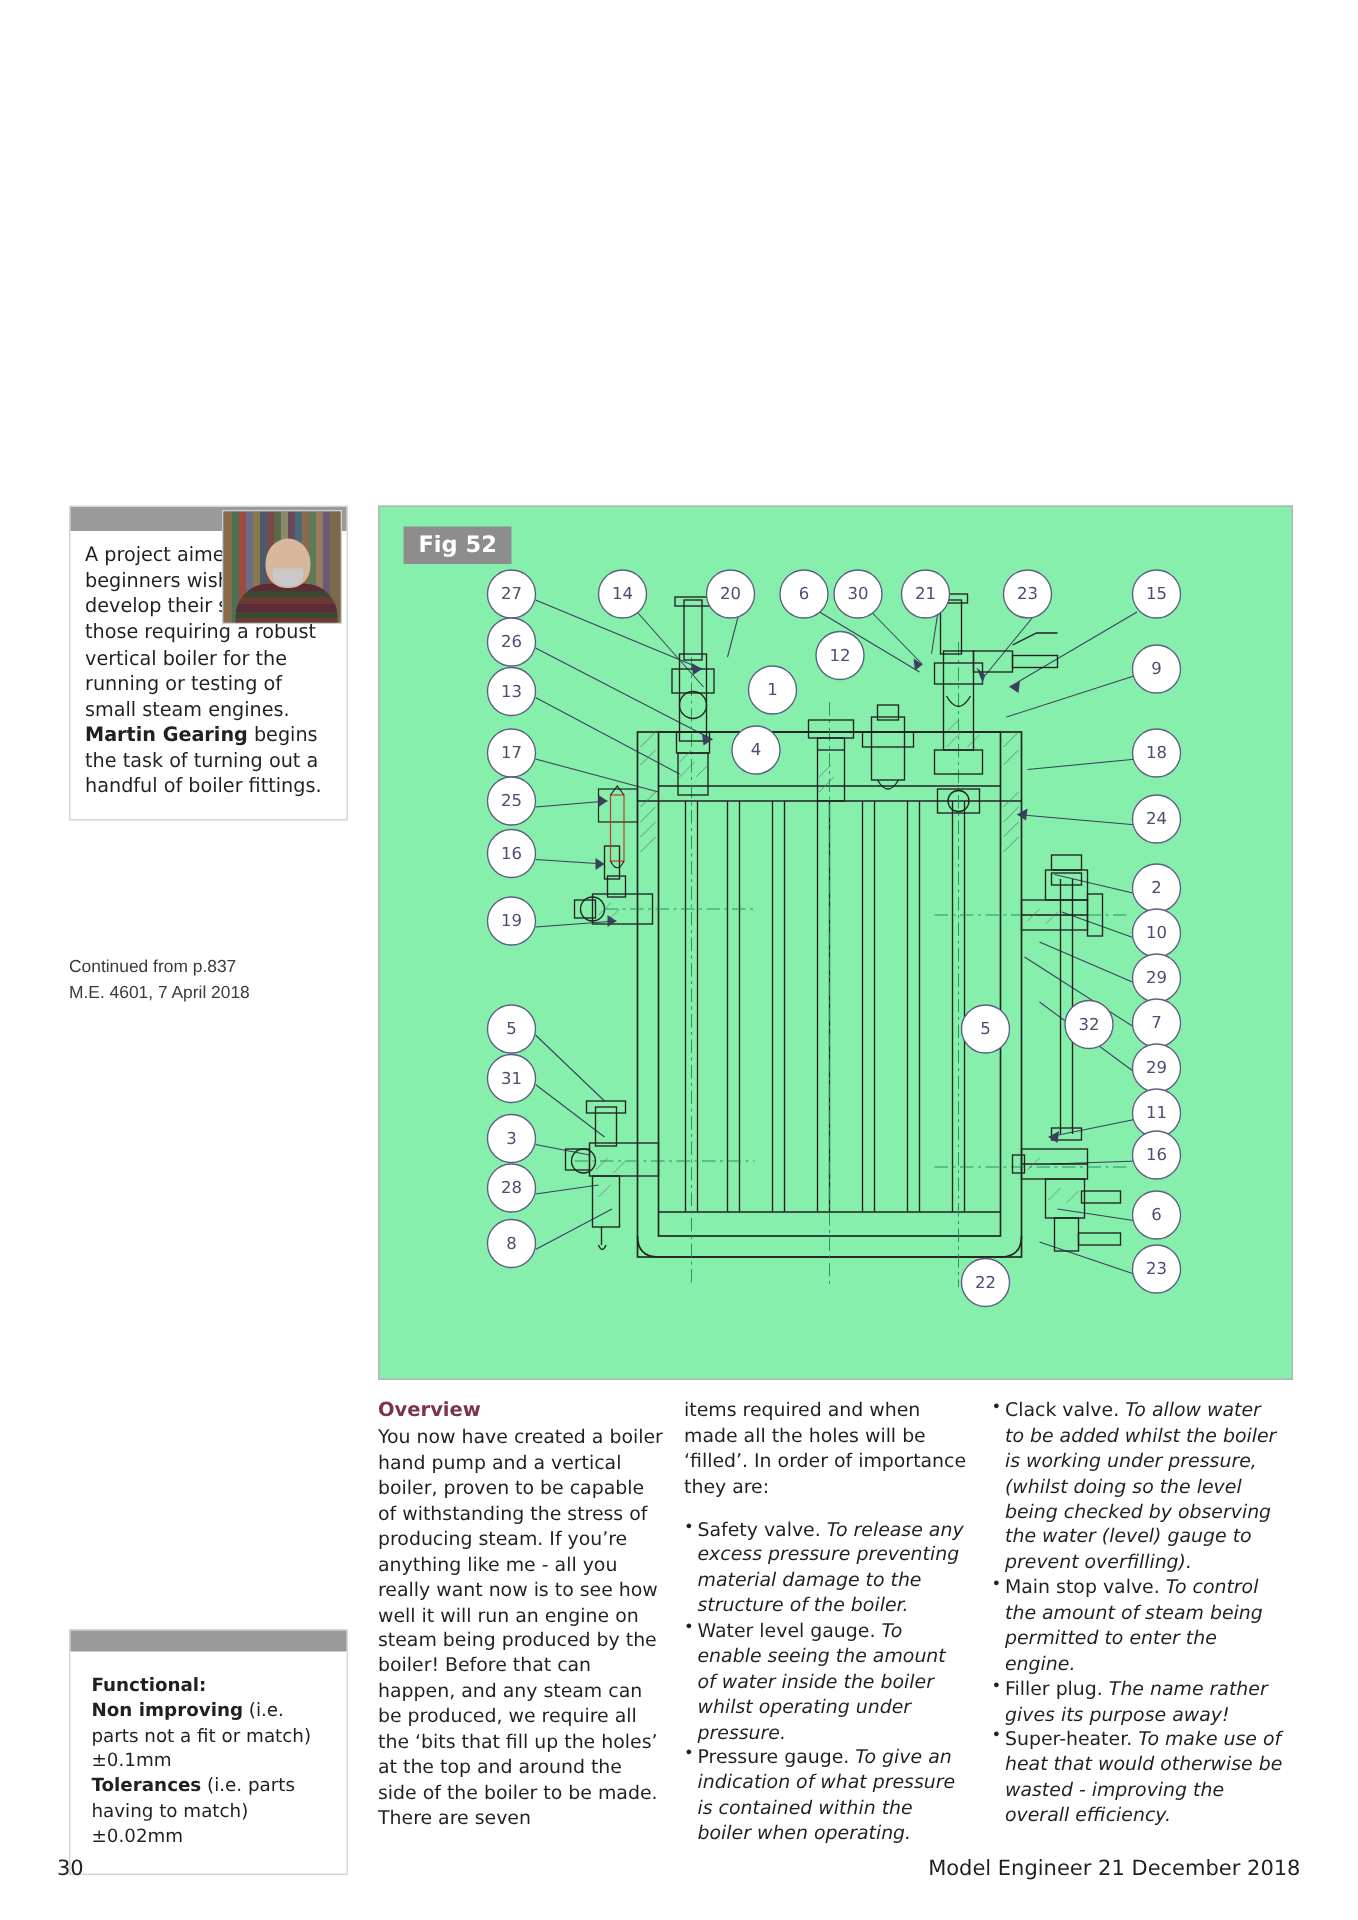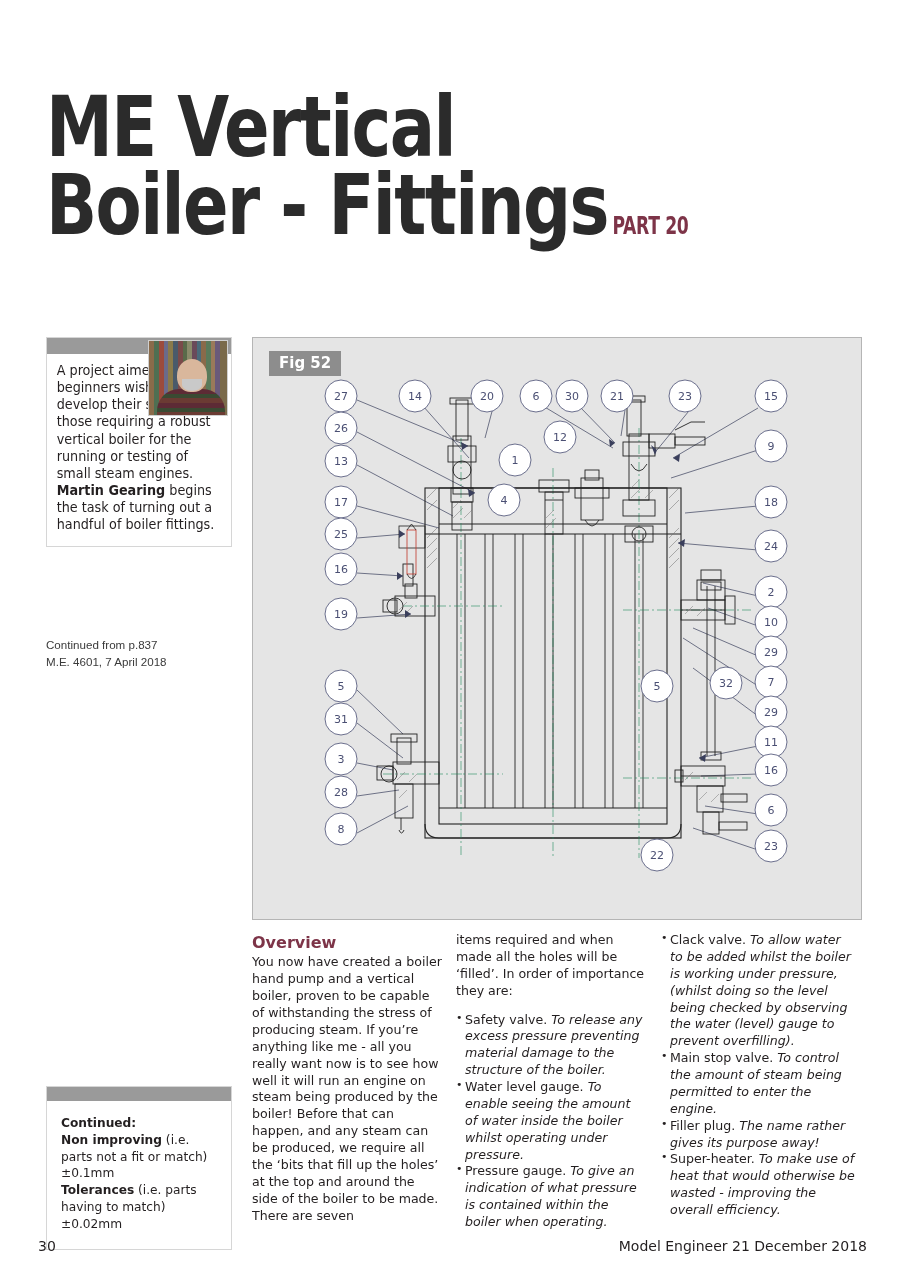--- a/index.html
+++ b/index.html
@@ -99,21 +99,21 @@
     padding:14px 10px 16px 14px;
     font-family:"DejaVu Sans", sans-serif;
     font-size:12.2px; line-height:1.38; color:#231f20;
   }
   .tol-body b { font-weight:700; }
 
   
   .fig-panel {
     position:absolute; left:252px; top:337px;
     width:610px; height:583px;
-    border:1px solid #b5b5b5; background:#e5e5e5;
+    border:1px solid #b5b5b5; background:#86efac;
   }
   .fig-tag {
     position:absolute; left:16px; top:13px;
     background:#8d8d8d; color:#fff;
     font-family:"DejaVu Sans", sans-serif;
     font-weight:700; font-size:15px;
     padding:3px 10px 4px 10px;
     letter-spacing:0px;
   }
   .fig-caption {
@@ -128,21 +128,21 @@
   .col {
     position:absolute; top:932px; width:190px;
     font-family:"DejaVu Sans", sans-serif;
     font-size:12.6px; line-height:1.34; color:#231f20;
   }
   .col-1 { left:252px; }
   .col-2 { left:456px; }
   .col-3 { left:661px; width:196px; }
   .col h3 {
     margin:0 0 1px 0; padding:0;
-    font-size:16px; font-weight:700; color:#7d3448;
+    font-size:13px; font-weight:700; color:#7d3448;
     font-family:"DejaVu Sans", sans-serif;
   }
   .col p { margin:0; padding:0; }
   .col ul { margin:0; padding:0; list-style:none; }
   .col li {
     position:relative; padding-left:9px; margin:0;
   }
   .col li::before {
     content:"\2022"; position:absolute; left:0; top:-1px; font-size:11px;
   }
@@ -167,26 +167,20 @@
     fill:#4a4f73;
     text-anchor:middle;
     dominant-baseline:central;
   }
 </style>
 </head>
 <body>
 
 <div class="page">
 
-  <div class="title-block">
-    <div class="title-line">ME Vertical</div>
-    <div class="title-line title-line-2">
-      <span>Boiler - Fittings</span><span class="part-label">PART 20</span>
-    </div>
-  </div>
 
   <div class="intro-box">
     <div class="intro-bar"></div>
     <div class="intro-body">
       <span>A project aimed at beginners wishing to develop their skills or those requiring a robust vertical boiler for the running or testing of small steam engines. </span><b>Martin Gearing</b><span> begins the task of turning out a handful of boiler fittings.</span>
     </div>
   </div>
   <div class="author-photo">
     <div class="shelf"></div>
     <div class="body"></div>
@@ -195,21 +189,21 @@
   </div>
 
   <div class="continued">
     <div>Continued from p.837</div>
     <div>M.E. 4601, 7 April 2018</div>
   </div>
 
   <div class="tol-box">
     <div class="tol-bar"></div>
     <div class="tol-body">
-      <b>Continued:</b><br>
+      <b>Functional:</b><br>
       <b>Non improving</b><span> (i.e. parts not a fit or match) ±0.1mm</span><br>
       <b>Tolerances</b><span> (i.e. parts having to match) ±0.02mm</span>
     </div>
   </div>
 
   <div class="fig-panel">
     <div class="fig-tag">Fig 52</div>
 
     <svg class="fig-svg" viewBox="0 0 610 583">
       <g stroke="#3a3f5c" fill="none" stroke-width="0.8">

